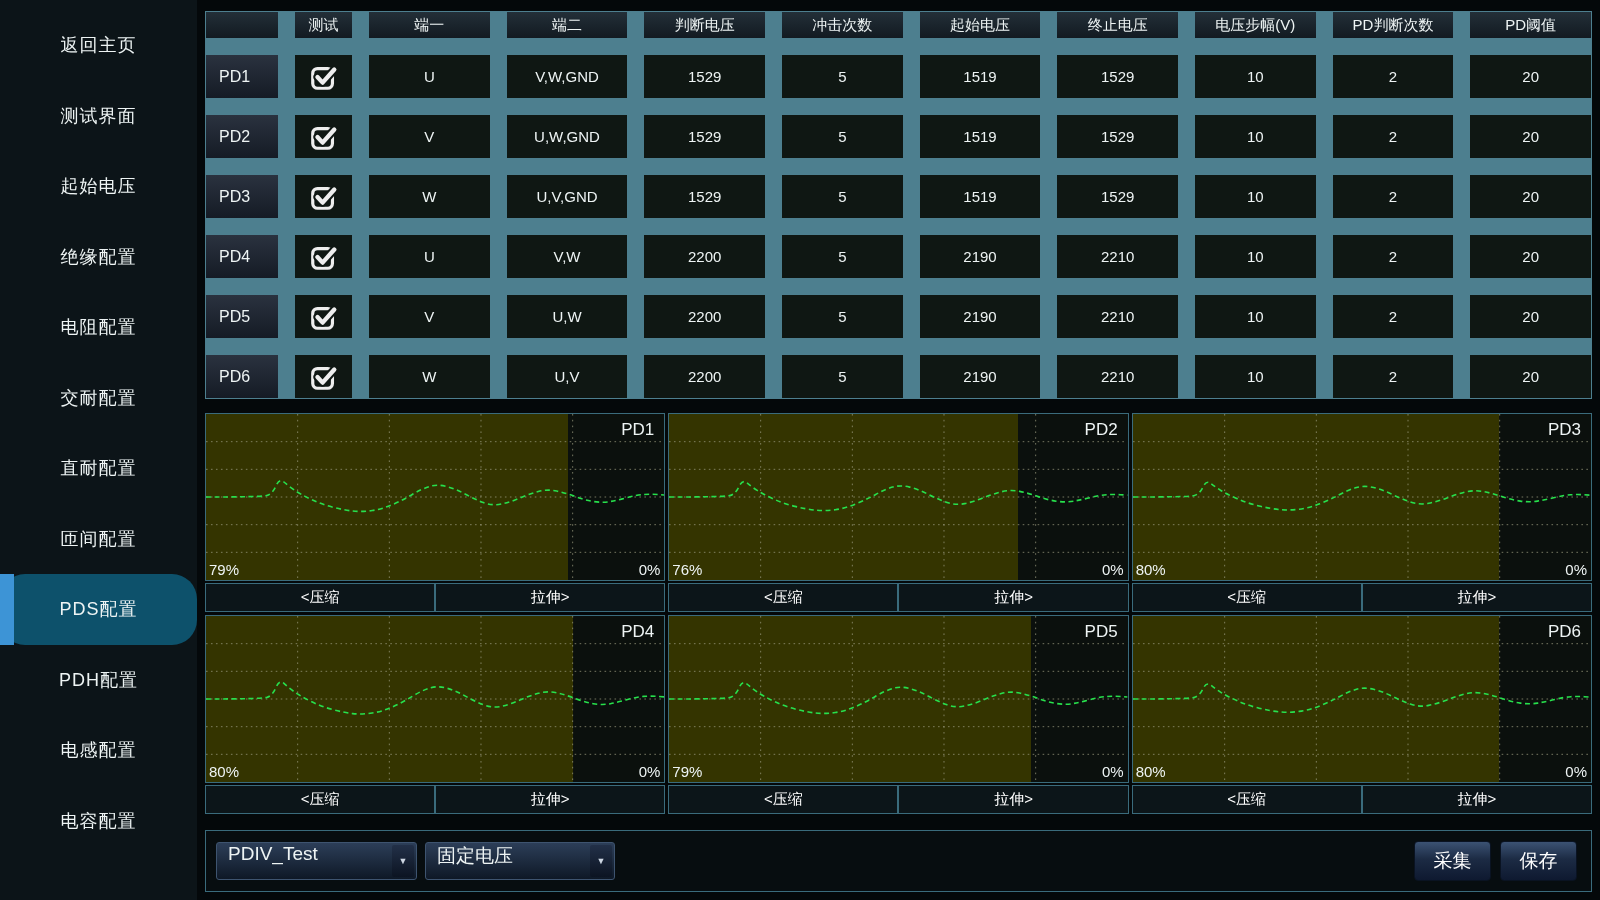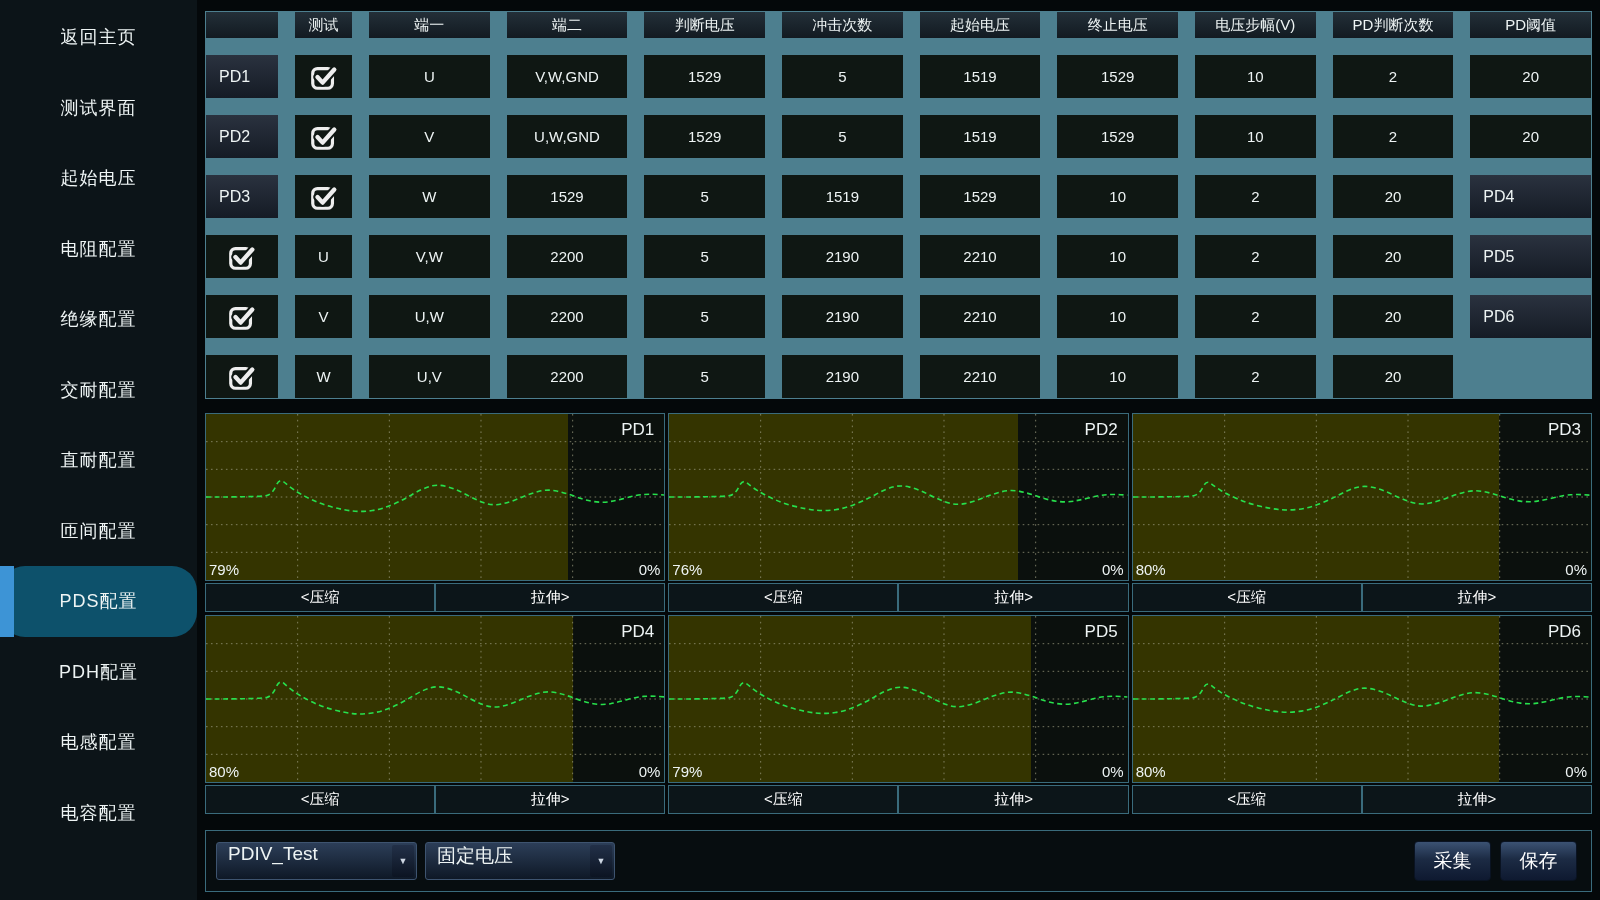--- a/index.html
+++ b/index.html
@@ -1,21 +1,21 @@
 <!DOCTYPE html>
 <html><head>
 <meta charset="utf-8">
 <style>
   html,body{margin:0;padding:0;background:#04080a;width:1600px;height:900px;overflow:hidden;
     font-family:"Liberation Sans","DejaVu Sans",sans-serif;color:#eef4f4;}
   .app{position:relative;width:1600px;height:900px;}
 
   
   .sidebar{position:absolute;left:0;top:0;width:197px;height:900px;background:#0c1418;
-    display:flex;flex-direction:column;padding-top:2px;box-sizing:border-box;}
+    display:flex;flex-direction:column;padding-top:10px;box-sizing:border-box;}
   .side-item{height:70.5px;display:flex;align-items:center;justify-content:center;
     font-size:18px;letter-spacing:1px;cursor:pointer;position:relative;}
   .side-item.selected{background:#0d516b;border-radius:25px;}
   .side-item.selected::before{content:"";position:absolute;left:0;top:0;bottom:0;width:14px;background:#3d94d6;}
 
   
   .content{position:absolute;left:205px;top:0;width:1387px;height:900px;}
 
   
   .cfg-table{position:absolute;left:0;top:11px;width:1385px;height:386px;
@@ -69,24 +69,24 @@
       <div class="side-item">
         <span>返回主页</span>
       </div>
       <div class="side-item">
         <span>测试界面</span>
       </div>
       <div class="side-item">
         <span>起始电压</span>
       </div>
       <div class="side-item">
+        <span>绝缘配置</span>
+      </div>
+      <div class="side-item">
         <span>电阻配置</span>
-      </div>
-      <div class="side-item">
-        <span>绝缘配置</span>
       </div>
       <div class="side-item">
         <span>交耐配置</span>
       </div>
       <div class="side-item">
         <span>直耐配置</span>
       </div>
       <div class="side-item">
         <span>匝间配置</span>
       </div>
@@ -159,20 +159,21 @@
         <div class="td">
           <span class="checkbox">
             <svg viewBox="0 0 32 32" width="30" height="30">
               <rect x="4" y="7" width="21" height="21" rx="5" fill="none" stroke="#eeeeee" stroke-width="3.4"></rect>
               <path d="M9 16 L14.5 22 L27 8" fill="none" stroke="#0f1713" stroke-width="9" stroke-linecap="round" stroke-linejoin="round"></path>
               <path d="M9 16 L14.5 22 L27 8" fill="none" stroke="#eeeeee" stroke-width="4.6" stroke-linecap="round" stroke-linejoin="round"></path>
             </svg>
           </span>
         </div>
         <div class="td">W</div>
+        <div class="td">U,V,GND</div>
         <div class="td">1529</div>
         <div class="td">5</div>
         <div class="td">1519</div>
         <div class="td">1529</div>
         <div class="td">10</div>
         <div class="td">2</div>
         <div class="td">20</div>
         <div class="td rowlabel">PD4</div>
         <div class="td">
           <span class="checkbox">

